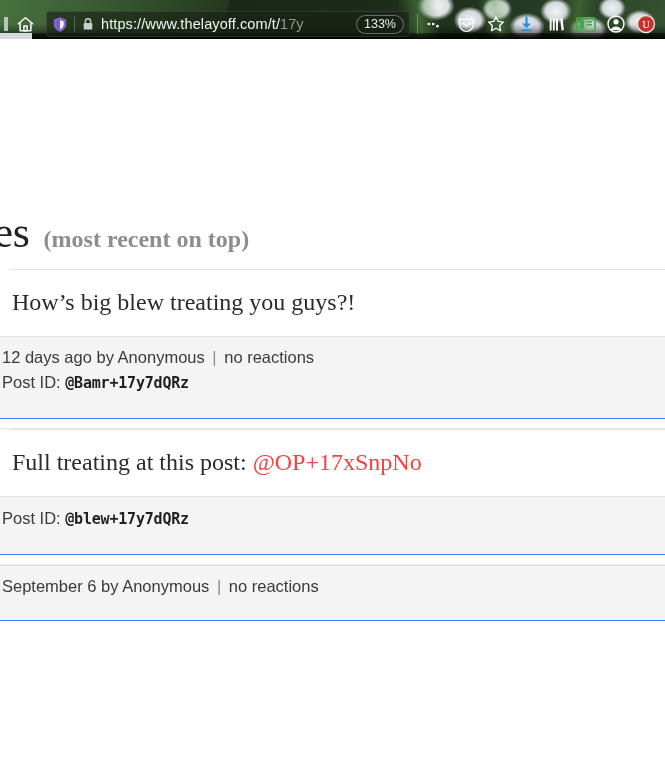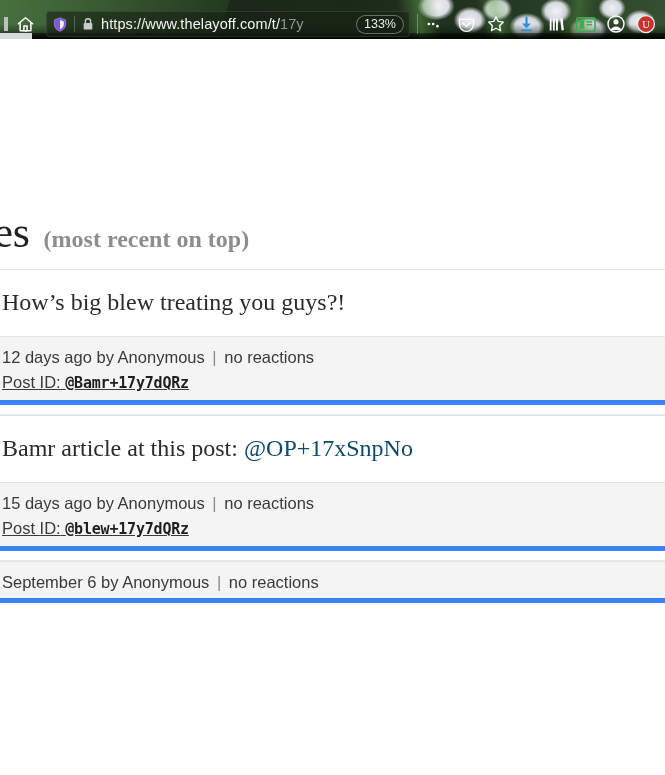--- a/index.html
+++ b/index.html
@@ -117,39 +117,39 @@
   #replies-title { font-size:44px; color:#222; font-weight:400; letter-spacing:-.3px; }
   #replies-subtitle { font-size:24px; color:#8d8d8d; font-weight:700; }
 
   .post { background:#fff; }
   .post-body {
     font-family:"Liberation Serif", serif;
     font-size:24px; line-height:36px;
     color:#2b2b2b;
     padding:14px 11px 16px 2px;
     border-top:1px solid #e3e3e3;
-  }
-  .post-body a { color:#0c4a6e; text-decoration:none; }
+    margin-left:10px;
+  }
+  .post-body a { color:#ef4444; text-decoration:none; }
   .post-meta {
     background:#f4f4f4;
     border-top:1px solid #e3e3e3;
-    border-bottom:5px solid #3b82f6;
-    padding:8px 2px 4px 2px;
+    border-bottom:1px solid #3b82f6;
+    padding:8px 2px 22px 2px;
   }
   .meta-line {
     font-family:"Liberation Sans", sans-serif;
     font-size:16.5px; line-height:24px; color:#3a3a3a;
     white-space:nowrap;
   }
   .meta-line .sep { color:#8b8b8b; padding:0 3px; }
   .postid-line {
     font-family:"Liberation Sans", sans-serif;
     font-size:16.5px; line-height:26px; color:#3a3a3a;
     white-space:nowrap;
-    text-decoration:underline;
   }
   .postid-line .pid {
     font-family:"DejaVu Sans Mono", monospace;
     font-size:15px; font-weight:bold; color:#1f1f1f;
     letter-spacing:-.2px;
   }
   .gap-rule { height:10px; background:#fff; border-bottom:1px solid #e8e8e8; }
 </style>
 </head>
 <body>
@@ -282,29 +282,23 @@
           <span>Post ID:</span>
           <span class="pid">@Bamr+17y7dQRz</span>
         </div>
       </div>
     </div>
 
     <div class="gap-rule"></div>
 
     <div class="post">
       <div class="post-body">
-        <span>Bamr article at this post: </span><a href="#">@OP+17xSnpNo</a>
+        <span>Full treating at this post: </span><a href="#">@OP+17xSnpNo</a>
       </div>
       <div class="post-meta">
-        <div class="meta-line">
-          <span>15 days ago</span>
-          <span>by Anonymous</span>
-          <span class="sep">|</span>
-          <span>no reactions</span>
-        </div>
         <div class="postid-line">
           <span>Post ID:</span>
           <span class="pid">@blew+17y7dQRz</span>
         </div>
       </div>
     </div>
 
     <div class="gap-rule"></div>
 
     <div class="post">

